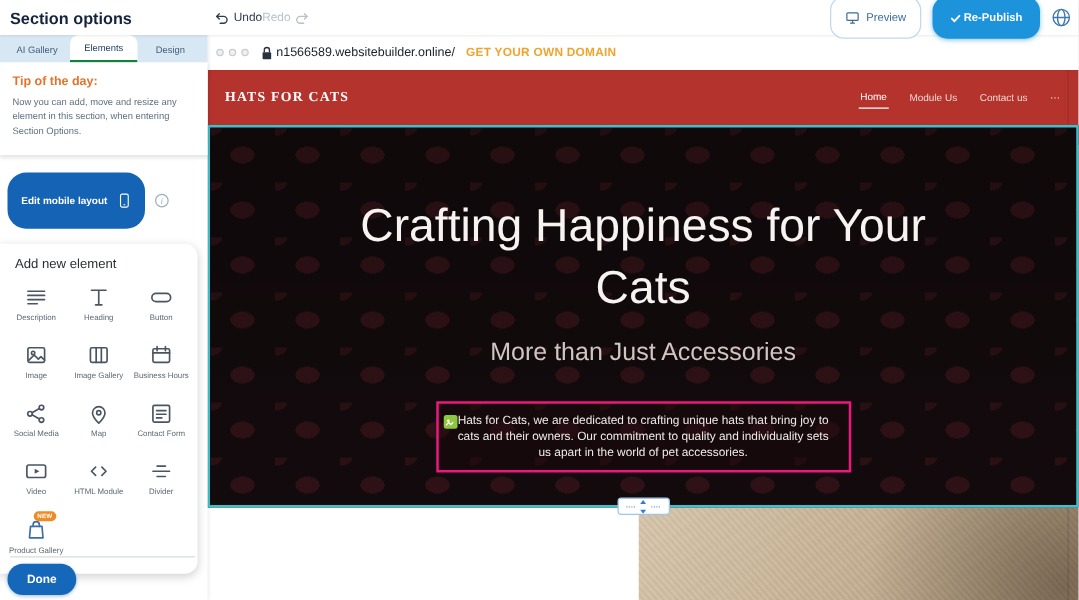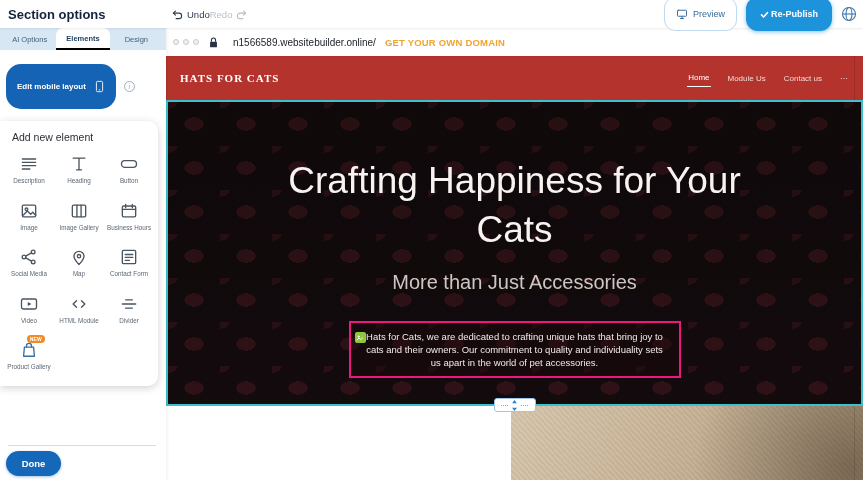--- a/index.html
+++ b/index.html
@@ -20,21 +20,21 @@
   .btn-preview svg{width:12px;height:12px;stroke:#3a6c9c;fill:none;stroke-width:1.3;stroke-linecap:round}
   .btn-republish{height:34px;padding:0 14px;border-radius:12px;border:none;background:#1d93dc;color:#fff;
     font-size:9px;font-weight:bold;display:flex;gap:2px;align-items:center;box-shadow:0 1px 4px rgba(29,147,220,.55);cursor:pointer}
   .btn-republish svg{width:9px;height:9px;stroke:#fff;fill:none;stroke-width:2;stroke-linecap:round;stroke-linejoin:round}
   .globe svg{width:16px;height:16px;stroke:#3f77ad;fill:none;stroke-width:1.1;display:block}
 
   
   .sidebar{position:absolute;left:0;top:28px;width:166px;bottom:0;background:#fff;z-index:30;box-shadow:1px 0 3px rgba(0,0,0,.07)}
   .tabstrip{height:22px;background:#d7e7f4;display:flex;align-items:stretch;padding:0 3px}
   .tab{flex:1;display:flex;align-items:center;justify-content:center;font-size:7.5px;color:#44607c;cursor:pointer}
-  .tab.active{background:#fff;border-radius:7px 7px 0 0;color:#1c3b5e;font-weight:bold;border-bottom:2px solid #000000}
+  .tab.active{background:#fff;border-radius:7px 7px 0 0;color:#1c3b5e;font-weight:normal;border-bottom:2px solid #15803d}
   .tip{padding:10px 10px 14px;box-shadow:0 2px 3px rgba(0,0,0,.10);position:relative;background:#fff}
   .tip-title{color:#e4732a;font-size:10px;font-weight:bold}
   .tip-body{margin-top:5px;font-size:7.5px;line-height:1.5;color:#5d7081}
   .mobile-row{display:flex;align-items:center;margin:14px 0 0 6px}
   .btn-mobile{height:45px;border-radius:15px;background:#1463b4;color:#fff;font-size:8px;font-weight:600;
     display:flex;align-items:center;gap:8px;padding:0 11px;border:none;cursor:pointer}
   .btn-mobile svg{width:11px;height:15px;stroke:#fff;fill:none;stroke-width:1.3}
   .info-dot{width:11px;height:11px;border-radius:50%;border:1px solid #9fb0bd;color:#9fb0bd;font-size:7.5px;
     display:flex;align-items:center;justify-content:center;margin-left:8px;font-style:italic;font-family:"Liberation Serif",serif;cursor:pointer}
   .add-card{margin-top:12px;width:158px;background:#fff;border-radius:0 10px 10px 0;box-shadow:0 2px 8px rgba(0,0,0,.18);padding:10px 4px 14px}
@@ -48,21 +48,21 @@
   .sidebar-divider{position:absolute;left:8px;right:10px;bottom:34px;border-top:1px solid #d8dce0}
   .btn-done{position:absolute;left:6px;bottom:4px;width:55px;height:25px;border-radius:14px;background:#1567b9;
     color:#fff;font-size:9.5px;font-weight:bold;border:none;cursor:pointer;box-shadow:0 1px 3px rgba(21,103,185,.4)}
 
   
   .browserbar{position:absolute;left:166px;top:28px;right:0;height:28px;background:#fff;display:flex;align-items:center;z-index:20;box-shadow:0 1px 2px rgba(0,0,0,.05)}
   .dots{display:flex;gap:4px;margin-left:7px}
   .dot{width:6px;height:6px;border-radius:50%;border:1px solid #c6ccd2;background:#eef1f3}
   .lock{margin-left:9px;display:flex}
   .lock svg{width:11px;height:13px}
-  .url{margin-left:14px;font-size:10px;color:#20242c}
+  .url{margin-left:2px;font-size:10px;color:#20242c}
   .cta{margin-left:9px;font-size:9.5px;font-weight:bold;color:#f0a42e;letter-spacing:.2px;text-decoration:none;cursor:pointer}
 
   
   .viewport{position:absolute;left:166px;top:56px;right:0;bottom:0;overflow:hidden;background:#fff}
   .viewport::after{content:"";position:absolute;right:8px;top:0;bottom:0;width:1px;background:rgba(0,0,0,.13)}
   .site-header{position:absolute;left:0;top:0;right:0;height:60px;background:#b5332d}
   .logo{position:absolute;left:14px;top:0;height:44px;display:flex;align-items:center;color:#fff;
     font-family:"Liberation Serif",serif;font-weight:bold;font-size:11px;letter-spacing:1px;text-transform:uppercase;cursor:pointer}
   .nav{position:absolute;right:14px;top:0;height:44px;display:flex;align-items:center;gap:16px}
   .nav-item{font-size:8px;color:#f2d8d4;padding:4px 1px;cursor:pointer}
@@ -136,25 +136,29 @@
             <circle cx="8" cy="8" r="6.5"></circle>
             <ellipse cx="8" cy="8" rx="3" ry="6.5"></ellipse>
             <path d="M1.5 8h13"></path>
           </svg>
       </span>
     </div>
   </header>
 
   <aside class="sidebar">
     <div class="tabstrip">
-      <div class="tab">AI Options</div>
+      <div class="tab">AI Gallery</div>
       <div class="tab active">Elements</div>
       <div class="tab">Design</div>
     </div>
 
+    <div class="tip">
+      <div class="tip-title">Tip of the day:</div>
+      <div class="tip-body">Now you can add, move and resize any element in this section, when entering Section Options.</div>
+    </div>
 
     <div class="mobile-row">
       <button class="btn-mobile">
         <span>Edit mobile layout</span>
         <svg viewBox="0 0 16 18">
             <rect x="3.5" y="1.5" width="9" height="15" rx="1.8"></rect>
             <path d="M7 13.8h2"></path>
           </svg>
       </button>
       <span class="info-dot">i</span>

